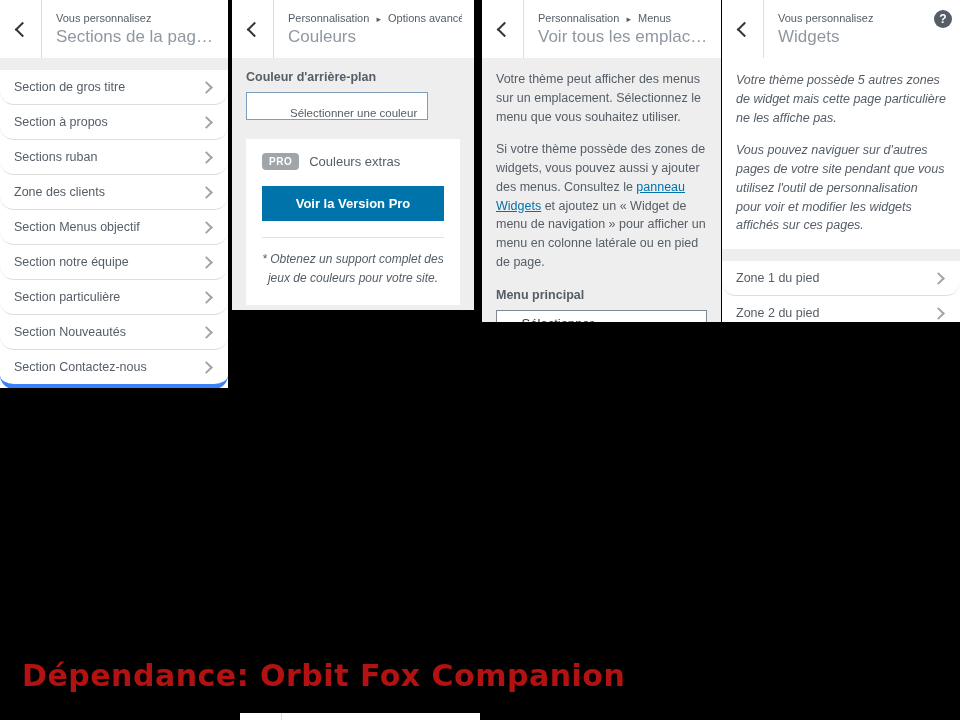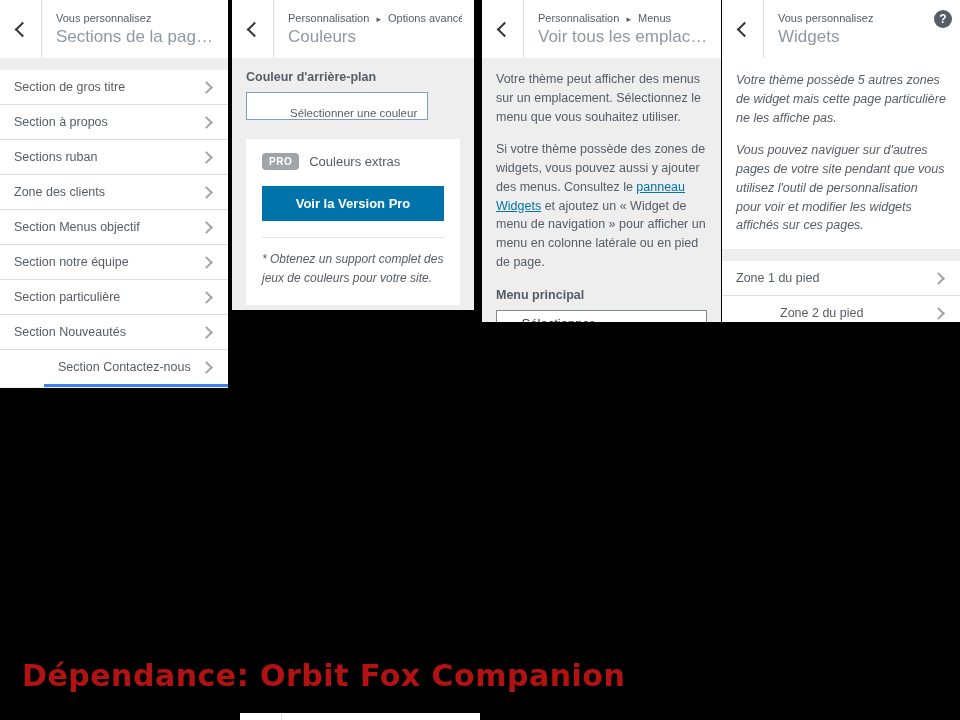--- a/index.html
+++ b/index.html
@@ -88,22 +88,23 @@
   .row {
     display: flex;
     align-items: center;
     justify-content: space-between;
     height: 34px;
     padding: 0 14px 0 14px;
     border-bottom: 1px solid #dddddd;
     cursor: pointer;
     font-size: 12.5px;
     color: #555d66;
-  }
-  .row:last-child { border-bottom: 3px solid #3b82f6; margin-left: 44px; }
+    border-radius: 14px;
+  }
+  .row:last-child { border-bottom: 5px solid #3b82f6; }
   .row-chevron {
     width: 7px; height: 7px;
     border-top: 2px solid #a0a5aa;
     border-right: 2px solid #a0a5aa;
     transform: rotate(45deg);
     margin-right: 3px;
   }
   .rows-gap { height: 12px; background:#eeeeee; }
 
   
@@ -167,20 +168,21 @@
     width: 100%;
     cursor: pointer;
     font-family: "Liberation Sans", sans-serif;
   }
   .pro-rule { border-top: 1px solid #e2e2e2; margin: 16px 0 12px 0; }
   .pro-note {
     font-size: 12px;
     color: #555d66;
     font-style: italic;
     line-height: 1.55;
+    text-align: center;
   }
 
   
   .desc {
     font-size: 12.5px;
     color: #555d66;
     line-height: 1.5;
     margin: 0 0 14px 0;
   }
   .desc.italic { font-style: italic; }

